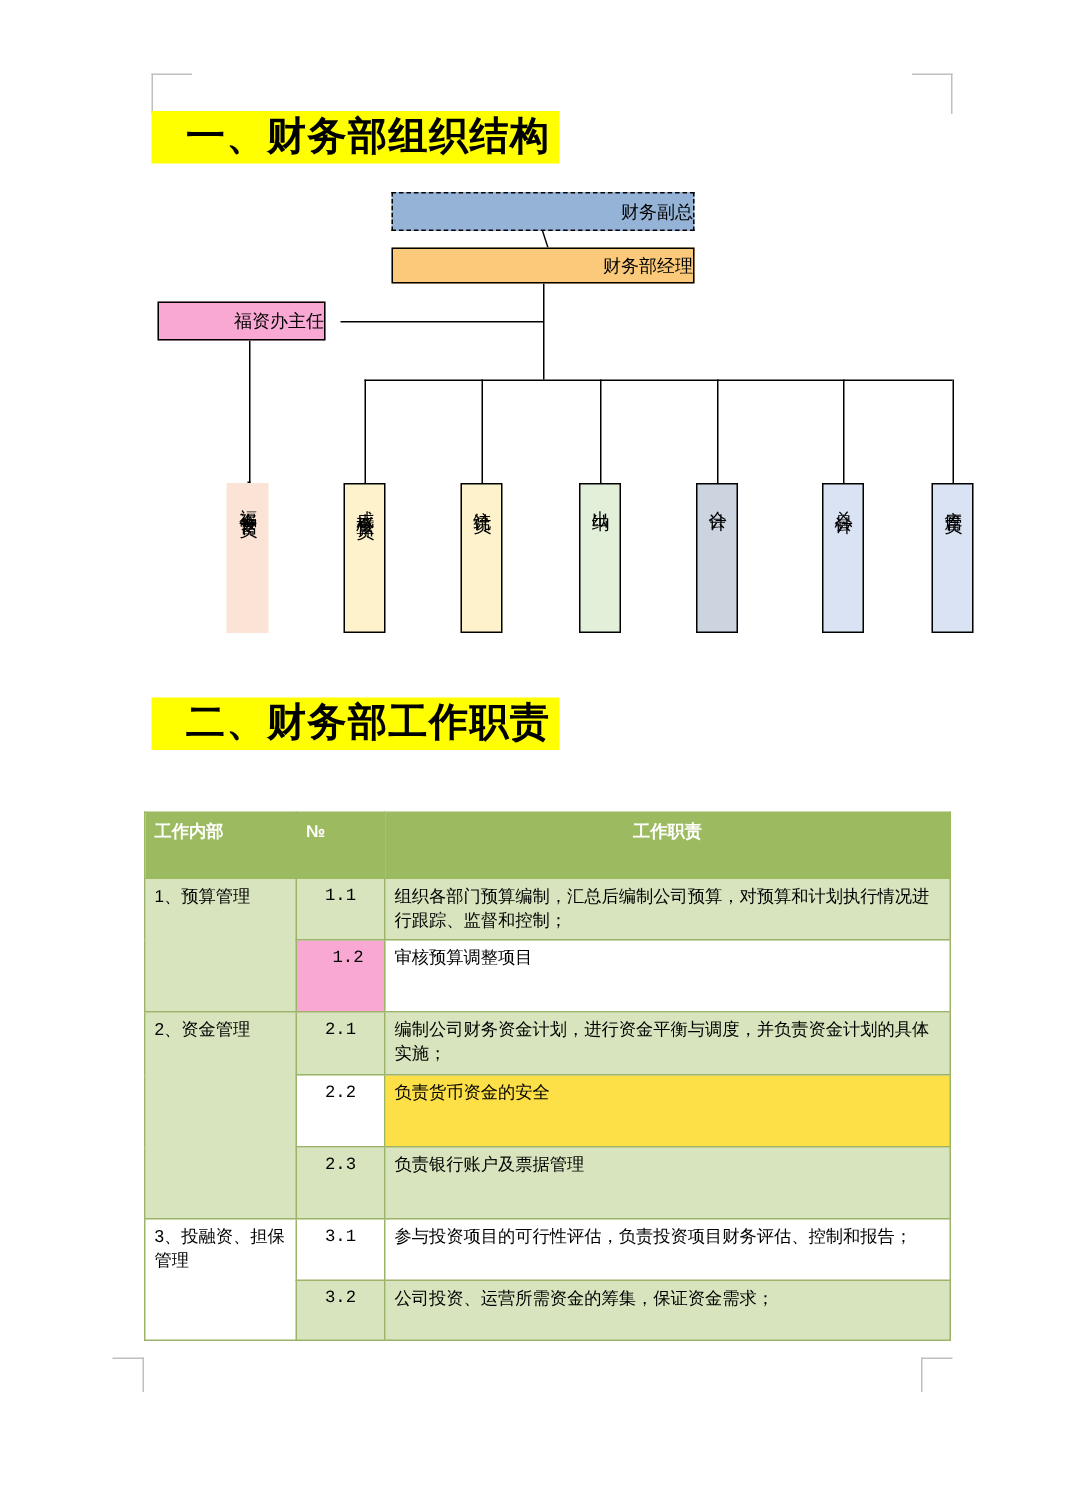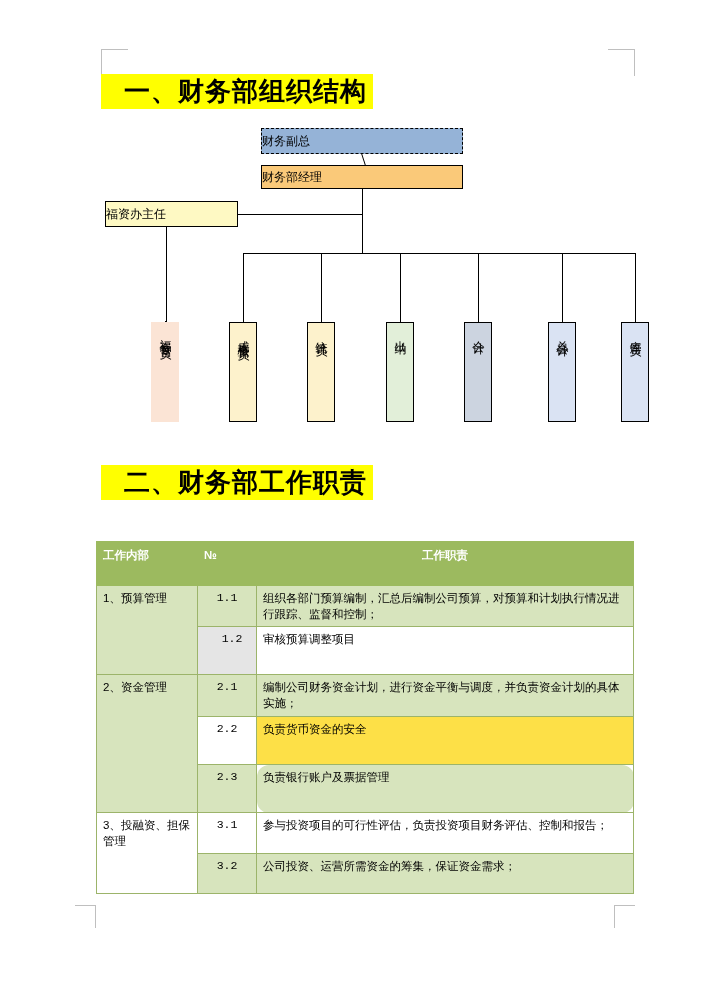--- a/index.html
+++ b/index.html
@@ -59,21 +59,21 @@
     left: 0; top: 0;
     width: 710px; height: 460px;
   }
   .node {
     position: absolute;
     box-sizing: border-box;
     font-size: 12px;
     color: #000000;
     display: flex;
     align-items: center;
-    justify-content: flex-start;
+    justify-content: flex-end;
     text-align: center;
   }
   .node.horiz { }
   .node.vert {
     writing-mode: vertical-rl;
     text-orientation: upright;
     letter-spacing: 2px;
     justify-content: flex-start;
     padding-top: 8px;
   }
@@ -169,21 +169,21 @@
         <div class="line v" style="left: 562px; top: 253px; height: 69px;"></div>
         <div class="line v" style="left: 635px; top: 253px; height: 69px;"></div>
       </div>
     <div id="org-nodes">
         <div class="node horiz" style="left: 261px; top: 128px; width: 202px; height: 26px; background: rgb(149, 179, 215); border: 1.5px dashed rgb(0, 0, 0);">
           <span>财务副总</span>
         </div>
         <div class="node horiz" style="left: 261px; top: 165px; width: 202px; height: 24px; background: rgb(250, 201, 121); border: 1px solid rgb(0, 0, 0);">
           <span>财务部经理</span>
         </div>
-        <div class="node horiz" style="left: 105px; top: 201px; width: 133px; height: 26px; background: #fef9c3; border: 1px solid rgb(0, 0, 0);">
+        <div class="node horiz" style="left: 105px; top: 201px; width: 112px; height: 26px; background: #f9a8d4; border: 1px solid rgb(0, 0, 0);">
           <span>福资办主任</span>
         </div>
         <div class="node vert" style="left: 151px; top: 322px; width: 28px; height: 100px; background: rgb(251, 228, 213); border: none;">
           <span>福资专管员</span>
         </div>
         <div class="node vert" style="left: 229px; top: 322px; width: 28px; height: 100px; background: rgb(253, 242, 204); border: 1px solid rgb(0, 0, 0);">
           <span>成本核算员</span>
         </div>
         <div class="node vert" style="left: 307px; top: 322px; width: 28px; height: 100px; background: rgb(253, 242, 204); border: 1px solid rgb(0, 0, 0);">
           <span>统计员</span>
@@ -213,35 +213,35 @@
         <th class="th-duty">工作职责</th>
       </tr>
     </thead>
     <tbody id="duty-body">
         <tr style="height: 40px;">
           <td class="cat" rowspan="2" style="background: rgb(215, 228, 189);">1、预算管理</td>
           <td class="no" style="background: rgb(215, 228, 189);">1.1</td>
           <td class="duty" style="background: rgb(215, 228, 189);">组织各部门预算编制，汇总后编制公司预算，对预算和计划执行情况进行跟踪、监督和控制；</td>
         </tr>
         <tr style="height: 48px;">
-          <td class="no" style="background: #e5e5e5; padding-left: 16px;">1.2</td>
+          <td class="no" style="background: #f9a8d4; padding-left: 16px;">1.2</td>
           <td class="duty" style="background: rgb(255, 255, 255);">审核预算调整项目</td>
         </tr>
         <tr style="height: 42px;">
           <td class="cat" rowspan="3" style="background: rgb(215, 228, 189);">2、资金管理</td>
           <td class="no" style="background: rgb(215, 228, 189);">2.1</td>
           <td class="duty" style="background: rgb(215, 228, 189);">编制公司财务资金计划，进行资金平衡与调度，并负责资金计划的具体实施；</td>
         </tr>
         <tr style="height: 48px;">
           <td class="no" style="background: rgb(255, 255, 255);">2.2</td>
           <td class="duty" style="background: #fde047; margin-left: 24px;">负责货币资金的安全</td>
         </tr>
         <tr style="height: 48px;">
           <td class="no" style="background: rgb(215, 228, 189);">2.3</td>
-          <td class="duty" style="background: rgb(215, 228, 189); border-radius: 12px;">负责银行账户及票据管理</td>
+          <td class="duty" style="background: rgb(215, 228, 189);">负责银行账户及票据管理</td>
         </tr>
         <tr style="height: 41px;">
           <td class="cat" rowspan="2" style="background: rgb(255, 255, 255);">3、投融资、担保管理</td>
           <td class="no" style="background: rgb(255, 255, 255);">3.1</td>
           <td class="duty" style="background: rgb(255, 255, 255);">参与投资项目的可行性评估，负责投资项目财务评估、控制和报告；</td>
         </tr>
         <tr style="height: 40px;">
           <td class="no" style="background: rgb(215, 228, 189);">3.2</td>
           <td class="duty" style="background: rgb(215, 228, 189);">公司投资、运营所需资金的筹集，保证资金需求；</td>
         </tr>

